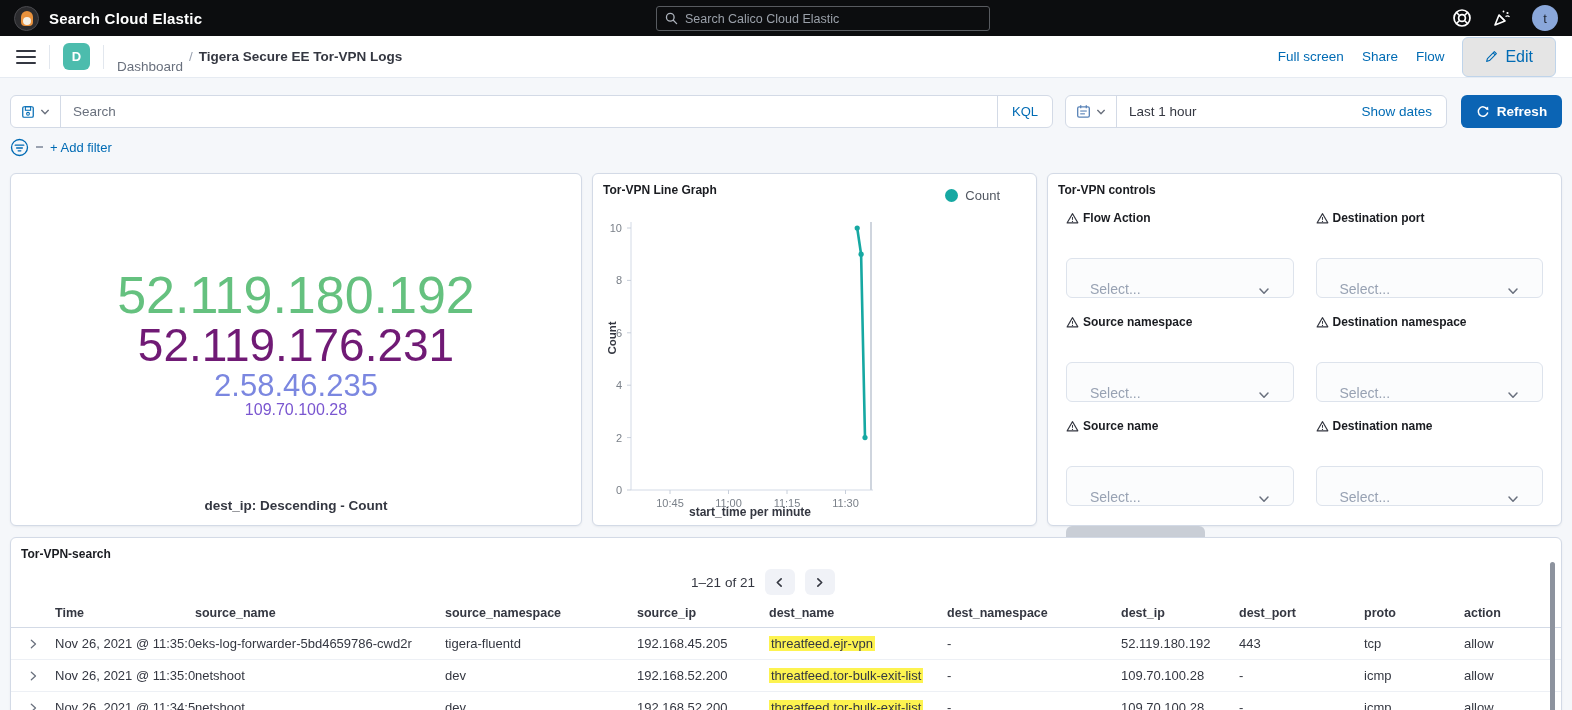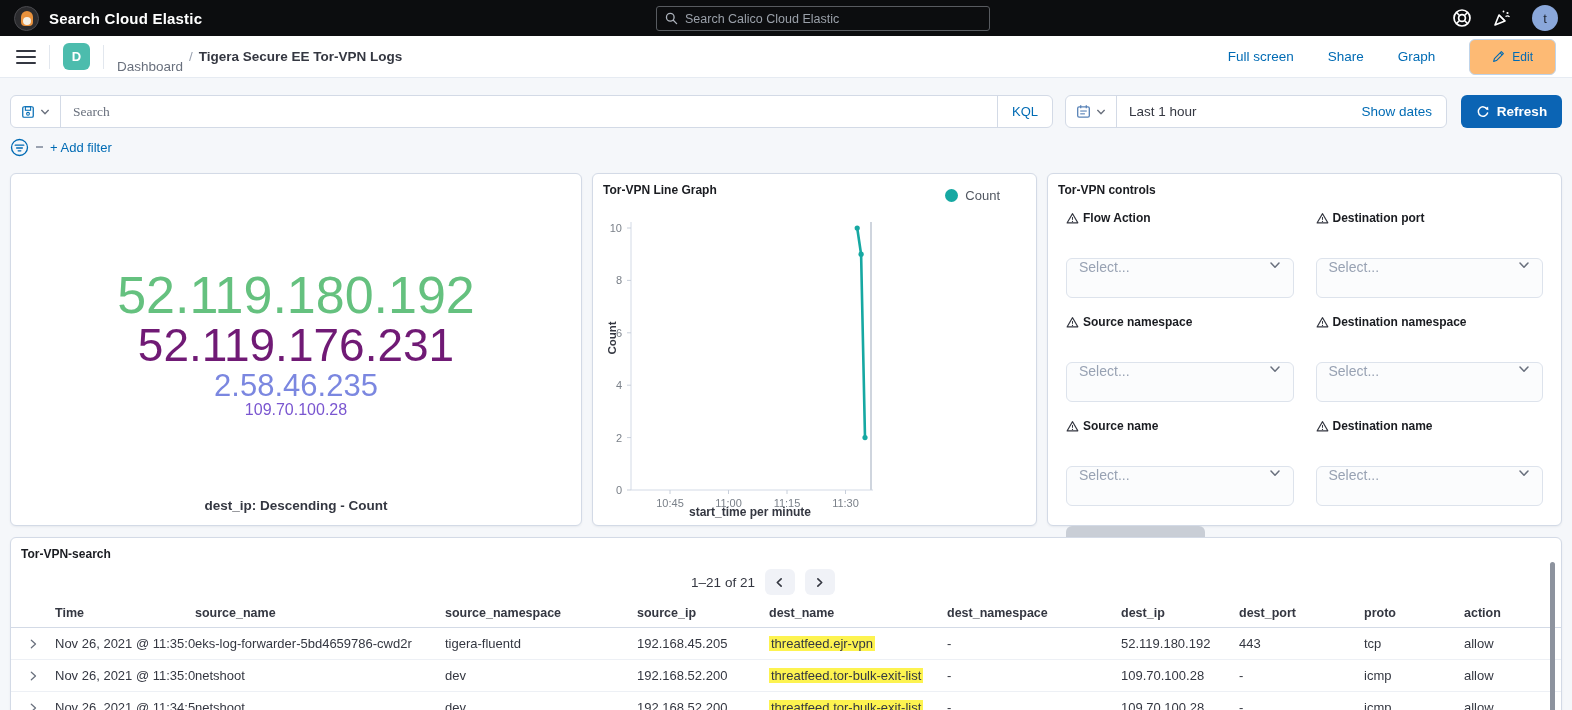--- a/index.html
+++ b/index.html
@@ -23,31 +23,31 @@
   
   .navbar { height:42px; background:#ffffff; display:flex; align-items:center; padding:0 16px; border-bottom:1px solid #e6ebf2; }
   .hamburger { width:20px; height:14px; display:flex; flex-direction:column; justify-content:space-between; cursor:pointer; }
   .hamburger div { height:2px; background:#343741; border-radius:1px; }
   .nav-div { width:1px; height:24px; background:#e2e7ee; margin:0 13px; }
   .space-badge { width:27px; height:27px; border-radius:6px; background:#4cbcad; color:#fff; font-weight:700; font-size:13px;
     display:flex; align-items:center; justify-content:center; }
   .crumb-muted { color:#69707d; font-size:13.5px;margin-top:20px; }
   .crumb-sep { color:#9aa2b0; margin:0 6px; font-size:13.5px; }
   .crumb-current { color:#343741; font-size:13.5px; font-weight:700; }
-  .nav-actions { margin-left:auto; display:flex; align-items:center; gap:34px; }
+  .nav-actions { margin-left:auto; display:flex; align-items:center; gap:18px; }
   .nav-link { color:#006BB4; font-size:13.5px; cursor:pointer; }
-  .edit-btn { display:flex; align-items:center; gap:7px; border:1px solid #bfd4ea; border-radius:6px; background:#fdba74;
-    color:#006BB4; font-size:12px; padding:10px 22px; cursor:pointer; }
+  .edit-btn { display:flex; align-items:center; gap:7px; border:1px solid #bfd4ea; border-radius:6px; background:#e5e5e5;
+    color:#006BB4; font-size:16px; padding:10px 22px; cursor:pointer; }
 
   
   .main { padding:17px 10px 0 10px; }
   .query-row { display:flex; align-items:center; }
   .search-bar { display:flex; align-items:stretch; height:33px; background:#fff; border:1px solid #d3dae6; border-radius:6px; flex:1 1 auto; overflow:hidden; }
   .sq-btn { display:flex; align-items:center; gap:5px; padding:0 10px; border-right:1px solid #d3dae6; cursor:pointer; }
-  .search-bar input { border:none; outline:none; flex:1 1 auto; font-size:13.5px; padding:0 12px; color:#343741; font-family:Liberation Serif, serif; }
+  .search-bar input { border:none; outline:none; flex:1 1 auto; font-size:13.5px; padding:0 12px; color:#343741; font-family:Liberation Sans, sans-serif; }
   .search-bar input::placeholder { color:#69707d; }
   .kql { display:flex; align-items:center; padding:0 14px; border-left:1px solid #d3dae6; color:#006BB4; font-size:13px; cursor:pointer; }
   .datepicker { display:flex; align-items:center; height:33px; background:#fff; border:1px solid #d3dae6; border-radius:6px; margin-left:12px; width:382px; }
   .cal-btn { display:flex; align-items:center; gap:5px; padding:0 10px; border-right:1px solid #d3dae6; height:100%; cursor:pointer; }
   .time-text { font-size:13.5px; color:#343741; padding:0 12px; flex:1 1 auto; }
   .show-dates { color:#006BB4; font-size:13.5px; padding-right:14px; cursor:pointer; white-space:nowrap; }
   .refresh-btn { margin-left:14px; height:33px; width:101px; background:#0b64b4; border:none; border-radius:6px; color:#fff;
     font-size:13.5px; font-weight:700; display:flex; align-items:center; justify-content:center; gap:7px; cursor:pointer; font-family:inherit; }
 
   .filter-row { display:flex; align-items:center; margin-top:8px; height:22px; gap:7px; }
@@ -68,22 +68,22 @@
   .tag-caption { position:absolute; bottom:12px; left:0; right:0; text-align:center; font-weight:700; font-size:13.5px; color:#343741; }
 
   .chart-area { position:absolute; top:26px; left:0; right:0; bottom:0; }
   .legend { position:absolute; top:14px; right:36px; display:flex; align-items:center; gap:7px; font-size:13px; color:#515761; cursor:pointer; }
   .legend .dot { width:13px; height:13px; border-radius:50%; }
   .ylab { position:absolute; left:2px; top:132px; transform:rotate(-90deg); transform-origin:center; font-size:11.5px; font-weight:700; color:#343741; }
   .xlab { position:absolute; left:38px; width:238px; bottom:6px; text-align:center; font-size:12px; font-weight:700; color:#343741; }
 
   .controls-grid { display:grid; grid-template-columns:1fr 1fr; column-gap:22px; row-gap:17px; padding:14px 18px 0 18px; }
   .ctl-label { display:flex; align-items:center; gap:4px; font-size:12px; font-weight:700; color:#1a1c21; margin-bottom:6px; }
-  .ctl-select { height:40px; background:#fbfcfd; border:1px solid #dde3ec; border-radius:6px; display:flex; align-items:flex-start;
-    justify-content:space-between; padding:0 12px; cursor:pointer;margin-top:33px; }
+  .ctl-select { height:40px; background:#fbfcfd; border:1px solid #dde3ec; border-radius:6px; display:flex; align-items:flex-end;
+    justify-content:space-between; padding:0 23px; cursor:pointer;margin-top:33px; }
   .ctl-select .ph { color:#98a2b3; font-size:14px; }
   .controls-btns { display:flex; align-items:center; gap:34px; padding:20px 18px 0 18px; }
   .apply-btn { height:40px; padding:0 22px; border:none; border-radius:6px; background:#c9ced6; color:#8a919d; font-size:14.5px; font-family:inherit; }
   .text-btn { background:none; border:none; color:#9aa5b1; font-size:16px; cursor:pointer; font-family:inherit; }
 
   
   .table-panel { margin-top:11px; background:#fff; border:1px solid #d3dae6; border-radius:6px; position:relative; height:220px;
     box-shadow:0 1px 2px rgba(65,78,101,.08); padding:9px 0 0 0; }
   .table-title { font-size:12px; font-weight:700; color:#1a1c21; padding:0 10px; }
   .pag-row { display:flex; align-items:center; justify-content:center; gap:10px; padding:8px 46px 4px 0; }
@@ -142,21 +142,21 @@
     </div>
   <div class="nav-div"></div>
   <div class="space-badge">D</div>
   <div class="nav-div"></div>
   <span class="crumb-muted">Dashboard</span>
   <span class="crumb-sep">/</span>
   <span class="crumb-current">Tigera Secure EE Tor-VPN Logs</span>
   <div class="nav-actions">
     <span class="nav-link">Full screen</span>
     <span class="nav-link">Share</span>
-    <span class="nav-link">Graph</span>
+    <span class="nav-link">Flow</span>
     <button class="edit-btn">
       <svg width="13" height="13" viewBox="0 0 16 16">
           <path d="M2 14 L3 10.5 L11.5 2 L14 4.5 L5.5 13 Z" fill="none" stroke="#006BB4" stroke-width="1.4" stroke-linejoin="round"></path>
           <line x1="10" y1="3.5" x2="12.5" y2="6" stroke="#006BB4" stroke-width="1.4"></line>
         </svg>
       <span>Edit</span>
     </button>
   </div>
 </nav>
 

